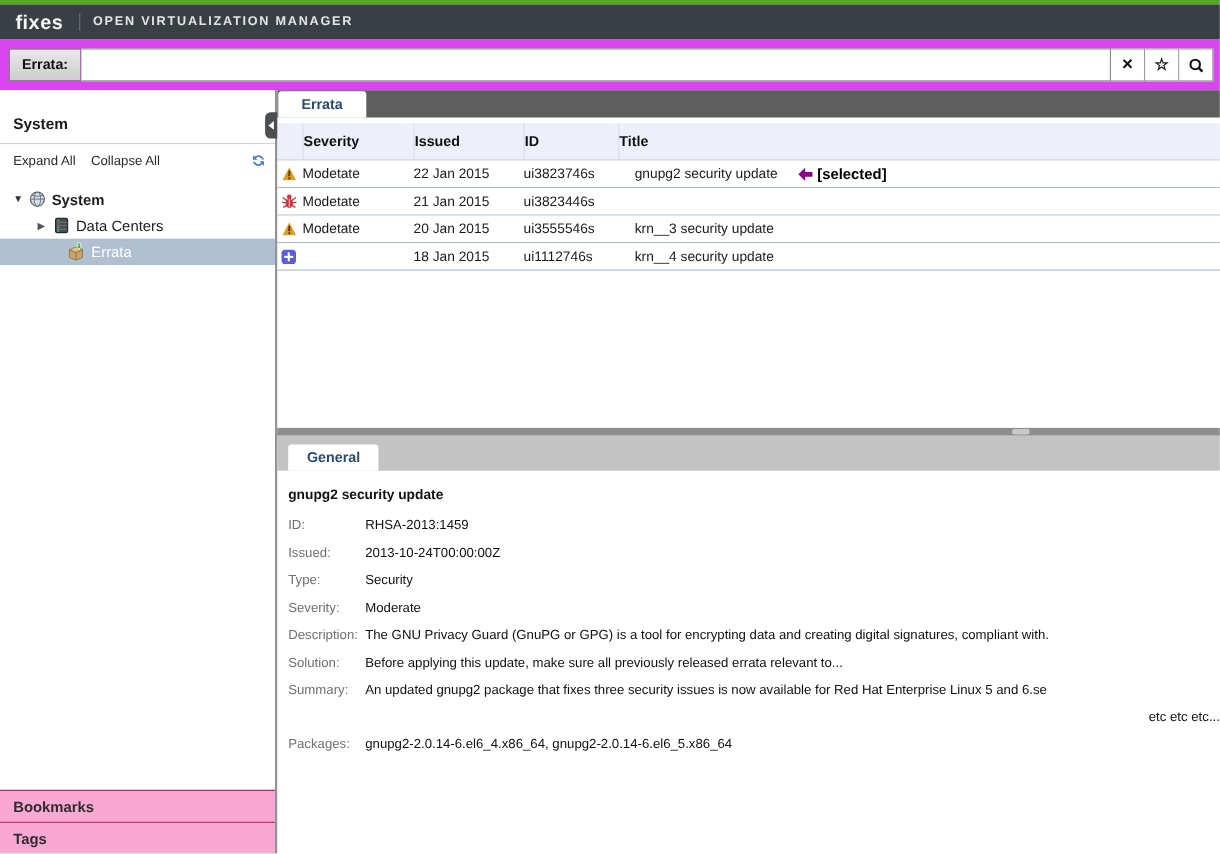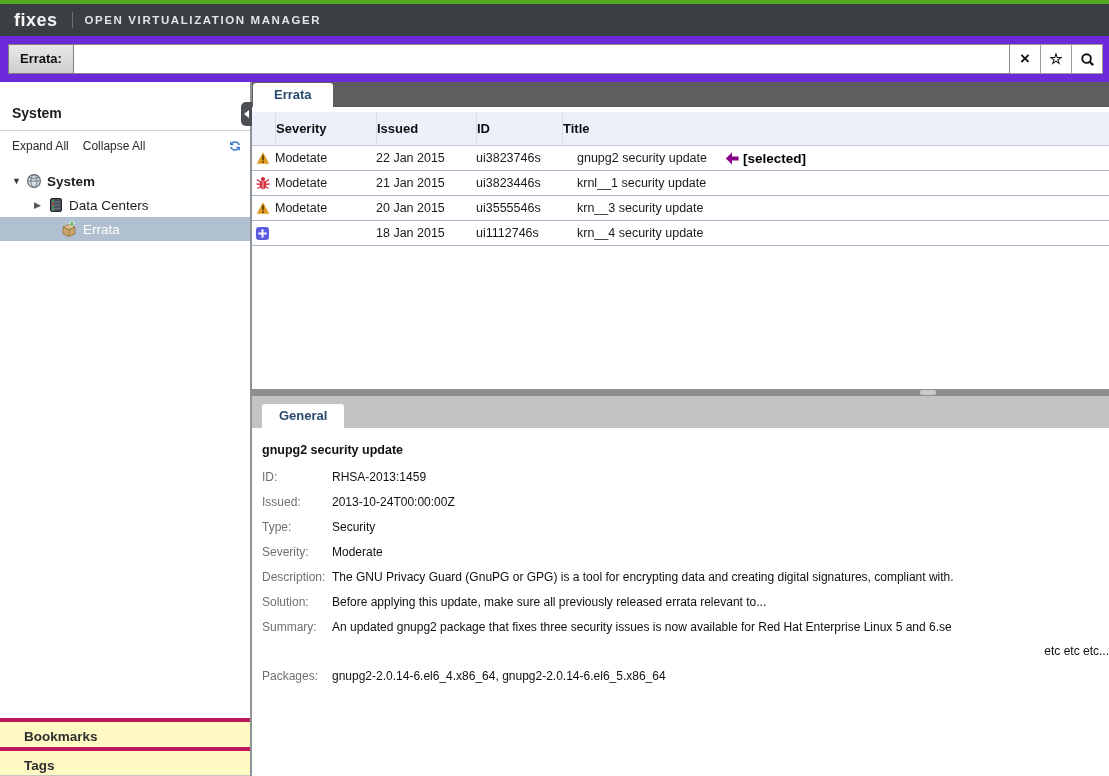--- a/index.html
+++ b/index.html
@@ -6,21 +6,21 @@
   html,body { width:1109px; height:776px; overflow:hidden;
     font-family:"Liberation Sans", sans-serif; background:#fff; }
 
   
   .green-strip { height:4px; background:#50a81e; }
   .app-header { height:32px; background:#3a3f44; display:flex; align-items:center; padding-left:14px; }
   .logo { color:#f4f4f4; font-size:18px; font-weight:bold; letter-spacing:.5px; }
   .hdr-sep { width:1px; height:16px; background:#6a7077; margin:0 12px 0 14px; }
   .product-name { color:#e3e4e6; font-size:11.5px; font-weight:bold; letter-spacing:1.6px; }
 
-  .search-bar { height:46px; background:#6d28d9; display:flex; align-items:center; padding:0 6px 0 8px; }
+  .search-bar { height:46px; background:#d946ef; display:flex; align-items:center; padding:0 6px 0 8px; }
   .scope-btn { height:30px; line-height:28px; padding:0 11px; background:linear-gradient(#e9e9e9,#cdcdcd);
     border:1px solid #7f7f7f; font-size:13px; font-weight:bold; color:#111; }
   .search-input { flex:1; height:30px; border:1px solid #8a8a8a; border-left:none; background:#fff;
     font-size:13px; padding:0 6px; outline:none; }
   .sb-btn { width:31px; height:30px; background:#fff; border:1px solid #9c9c9c; border-left:none;
     display:flex; align-items:center; justify-content:center; font-size:15px; font-weight:bold; color:#111; cursor:pointer; }
 
   
   .content { display:flex; height:694px; }
 
@@ -37,22 +37,22 @@
   .sb-refresh { margin-left:auto; cursor:pointer; display:flex; }
   .tree { padding-top:8px; font-size:13.5px; color:#1d1d1d; }
   .tree-row { height:24px; display:flex; align-items:center; }
   .tree-row.lvl0 { padding-left:12px; font-weight:bold; }
   .tree-row.lvl1 { padding-left:34px; }
   .tree-row.lvl2 { padding-left:58px; }
   .tree-row.selected { background:#b1c0d0; color:#fff; font-weight:normal; }
   .caret { font-size:9px; color:#333; width:12px; display:inline-block; }
   .tree-ico { margin:0 5px 0 2px; display:flex; }
   .sb-bottom { position:absolute; bottom:0; left:0; right:0; }
-  .sb-panel { height:29px; line-height:29px; border-top:4px solid #be185d; font-size:13.5px;
-    font-weight:bold; color:#2e2e2e; padding-left:24px; background:#fef9c3; cursor:pointer; }
+  .sb-panel { height:29px; line-height:29px; border-top:1px solid #be185d; font-size:13.5px;
+    font-weight:bold; color:#2e2e2e; padding-left:12px; background:#f9a8d4; cursor:pointer; }
   .sb-panel:last-child { border-bottom:1px solid #c6c6c6; }
 
   
   .main { flex:1; display:flex; flex-direction:column; background:#fff; }
   .tabstrip { height:25px; background:#5e5e5e; display:flex; align-items:flex-end; }
   .tab { height:24px; line-height:24px; background:#fff; border-radius:3px 3px 0 0; margin-left:1px;
     padding:0 21px; font-size:13px; font-weight:bold; color:#294a70; cursor:pointer; }
 
   .table-area { height:282px; background:#fff; padding-top:5px; }
   .thead { display:flex; height:34px; line-height:34px; background:#edf0fb; border-bottom:1px solid #c2c8d4;
@@ -226,23 +226,20 @@
                 <line x1="13.5" y1="13.5" x2="10" y2="11.3"></line>
             </g>
             <circle cx="8" cy="4" r="2.1" fill="#d93040"></circle>
             <ellipse cx="8" cy="9.8" rx="3.2" ry="4.4" fill="#d93040"></ellipse>
             <line x1="8" y1="6" x2="8" y2="13.6" stroke="#ffffff" stroke-width="0.7"></line>
           </svg>
         </div>
         <div class="c-sev">Modetate</div>
         <div class="c-issued">21 Jan 2015</div>
         <div class="c-id">ui3823446s</div>
-        <div class="c-title">
-          <span>krnl__1 security update</span>
-        </div>
       </div>
 
       <div class="trow">
         <div class="c-icon">
           <svg width="16" height="16" viewBox="0 0 16 16">
             <path d="M8 1.2 L15 14.3 H1 Z" fill="#df9b22" stroke="#fff" stroke-width="1" stroke-linejoin="round"></path>
             <rect x="7.2" y="5.2" width="1.6" height="5" fill="#4d3300"></rect>
             <rect x="7.2" y="11.2" width="1.6" height="1.7" fill="#4d3300"></rect>
           </svg>
         </div>

